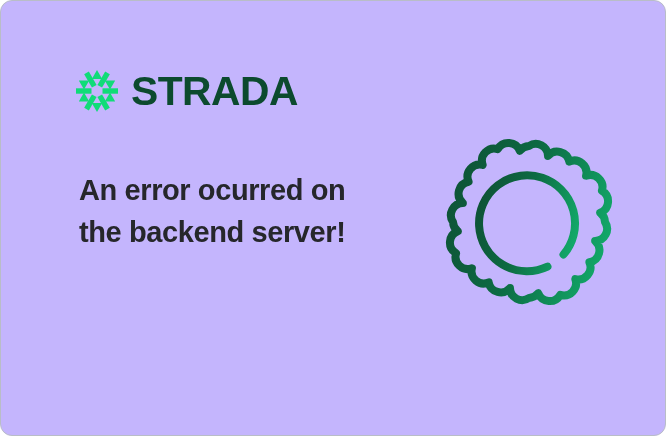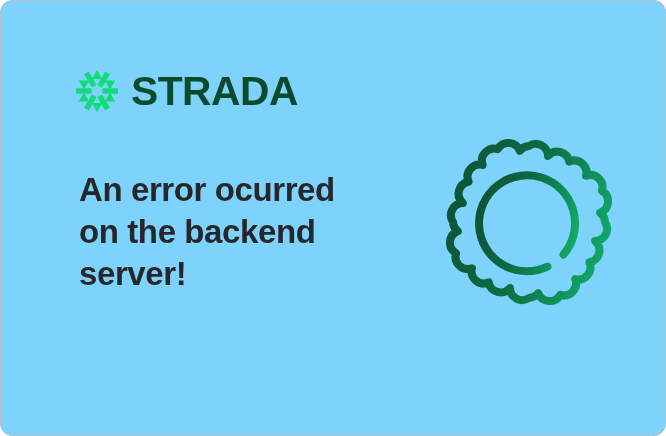--- a/index.html
+++ b/index.html
@@ -12,21 +12,21 @@
     -webkit-font-smoothing: antialiased;
   }
 
   #error-card {
     position: absolute;
     left: 0;
     top: 0;
     width: 666px;
     height: 436px;
     box-sizing: border-box;
-    background: #7dd3fc;
+    background: #c4b5fd;
     border: 1px solid #b9bdc7;
     border-radius: 12px;
     overflow: hidden;
     text-decoration: underline;
   }
 
   
   #brand-lockup {
     position: absolute;
     left: 74px;
@@ -56,21 +56,21 @@
   }
 
   
   #error-message {
     position: absolute;
     left: 78px;
     top: 168px;
     width: 300px;
     font-family: "Liberation Sans", sans-serif;
     font-weight: 700;
-    font-size: 33px;
+    font-size: 29px;
     line-height: 42px;
     letter-spacing: -0.4px;
     color: #26272b;
     margin: 0;
   }
 
   
   #gear-illustration {
     position: absolute;
     left: 442px;

